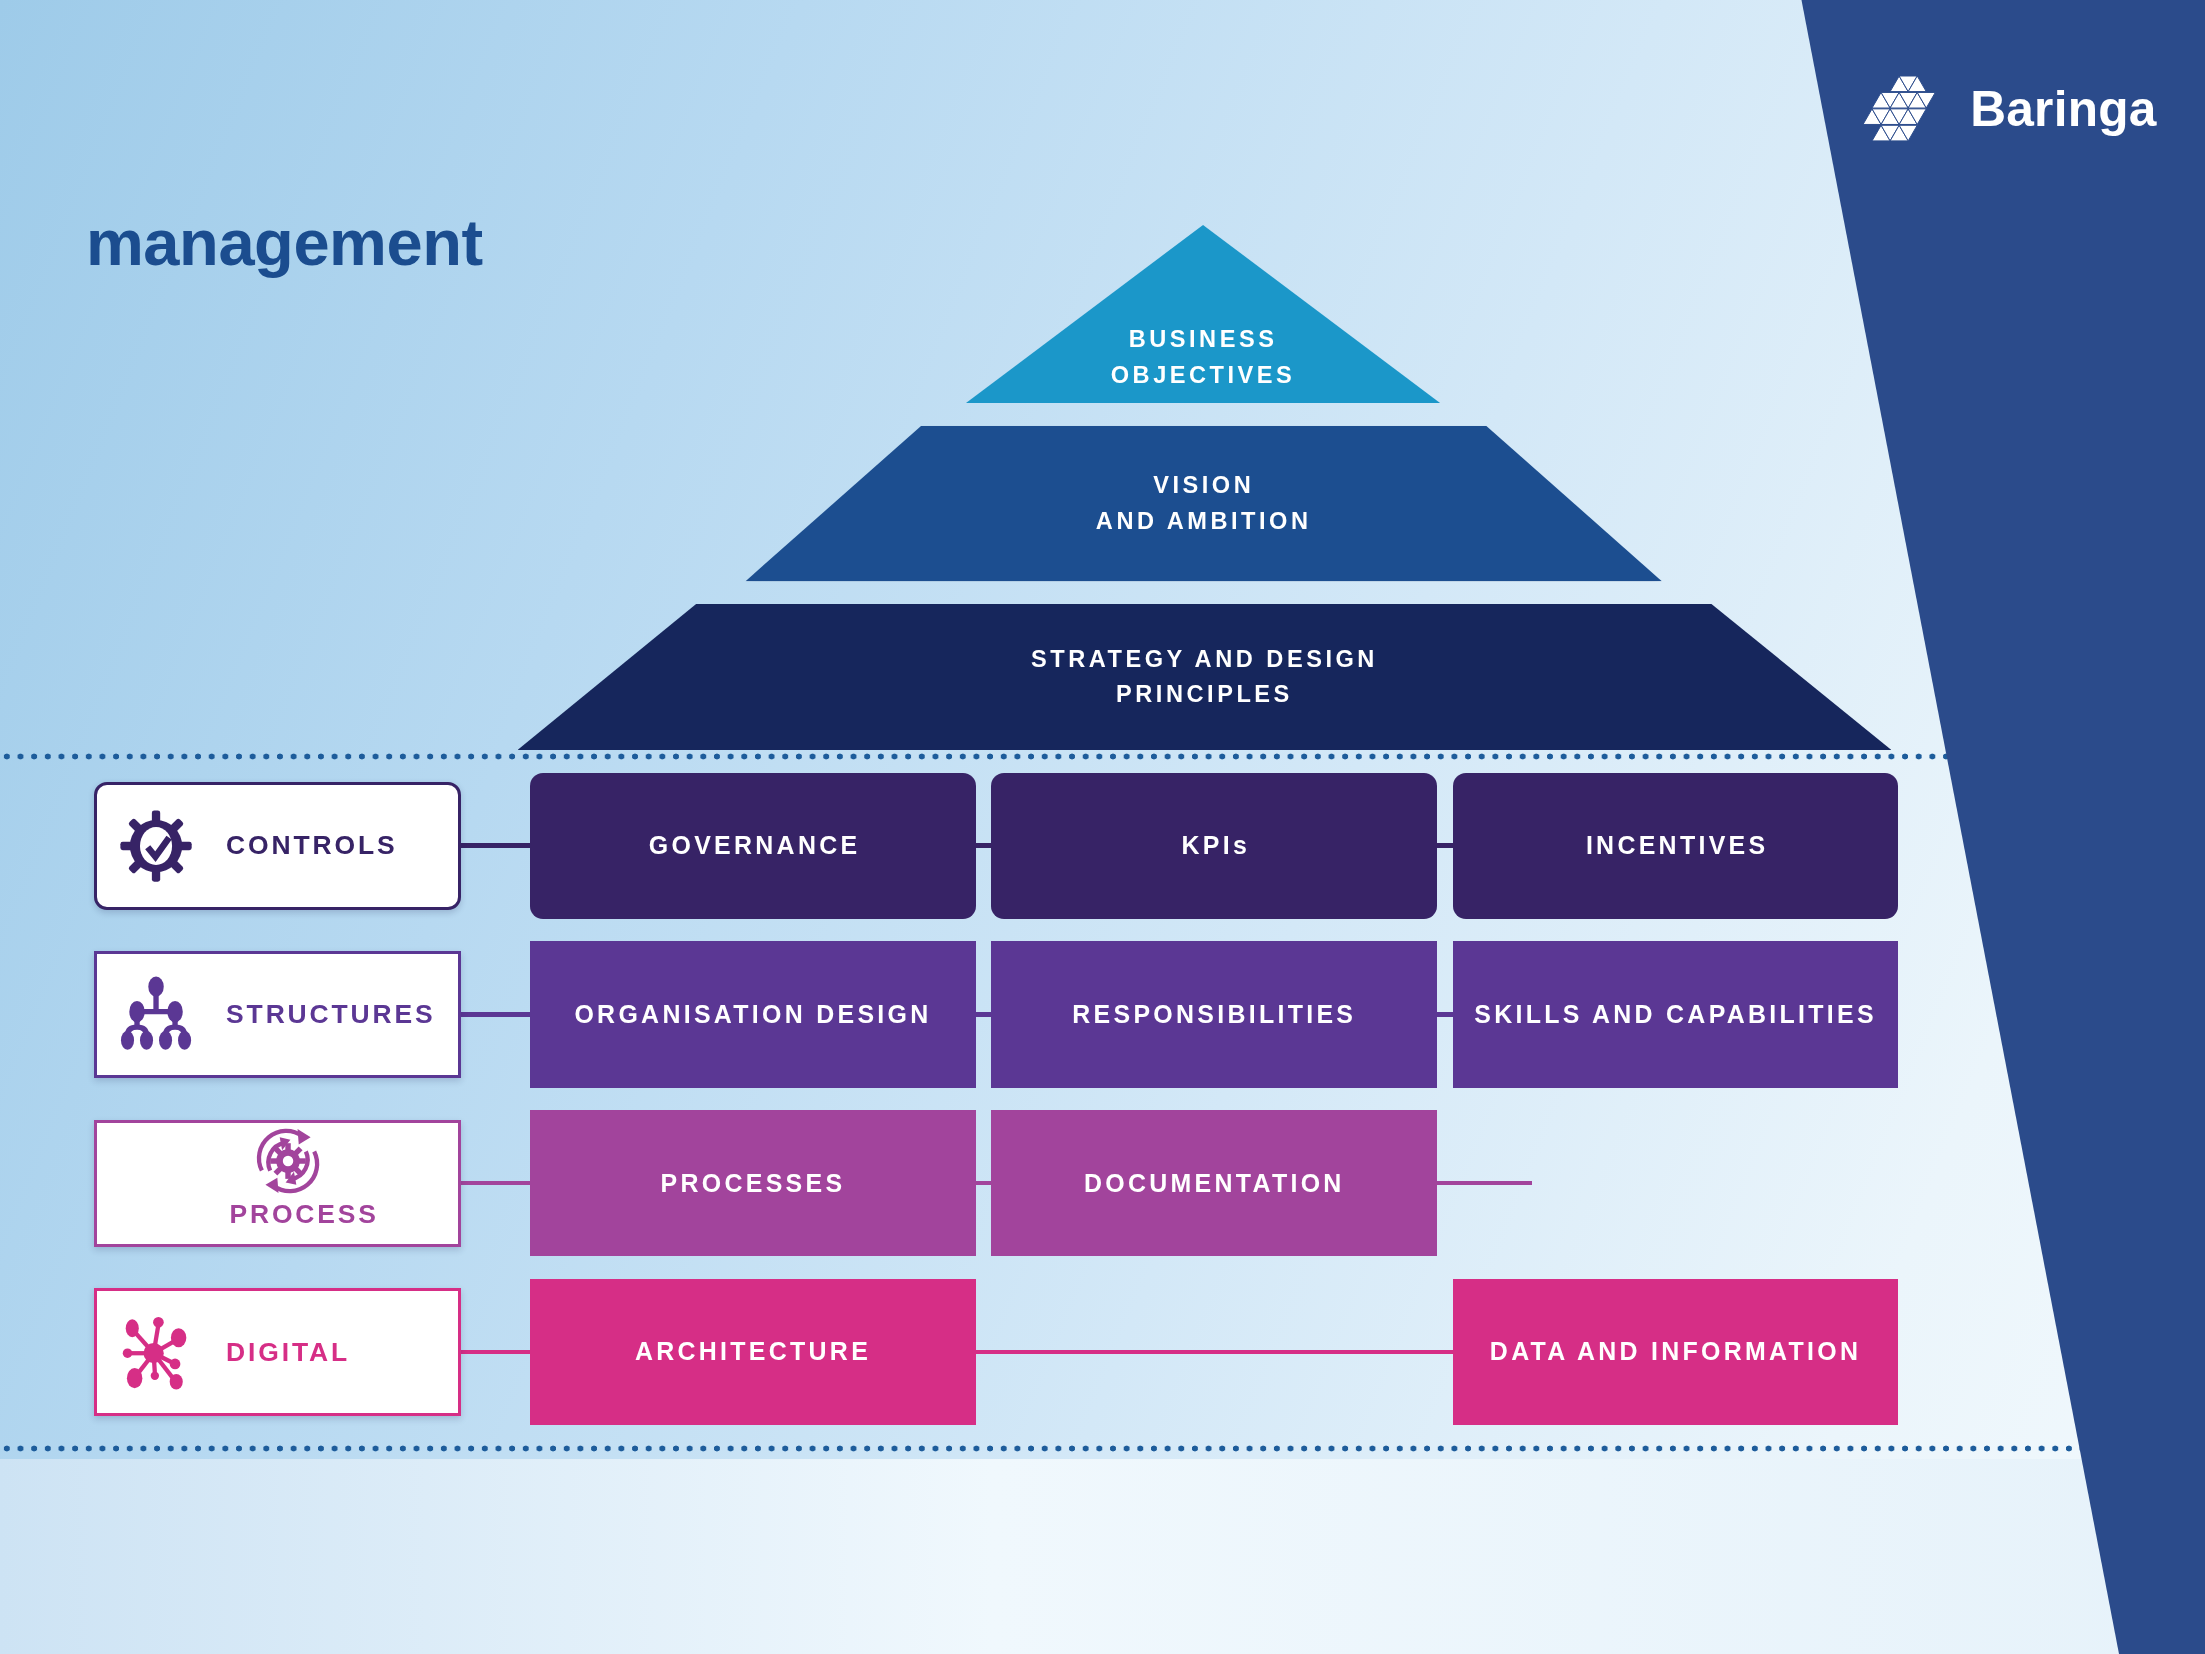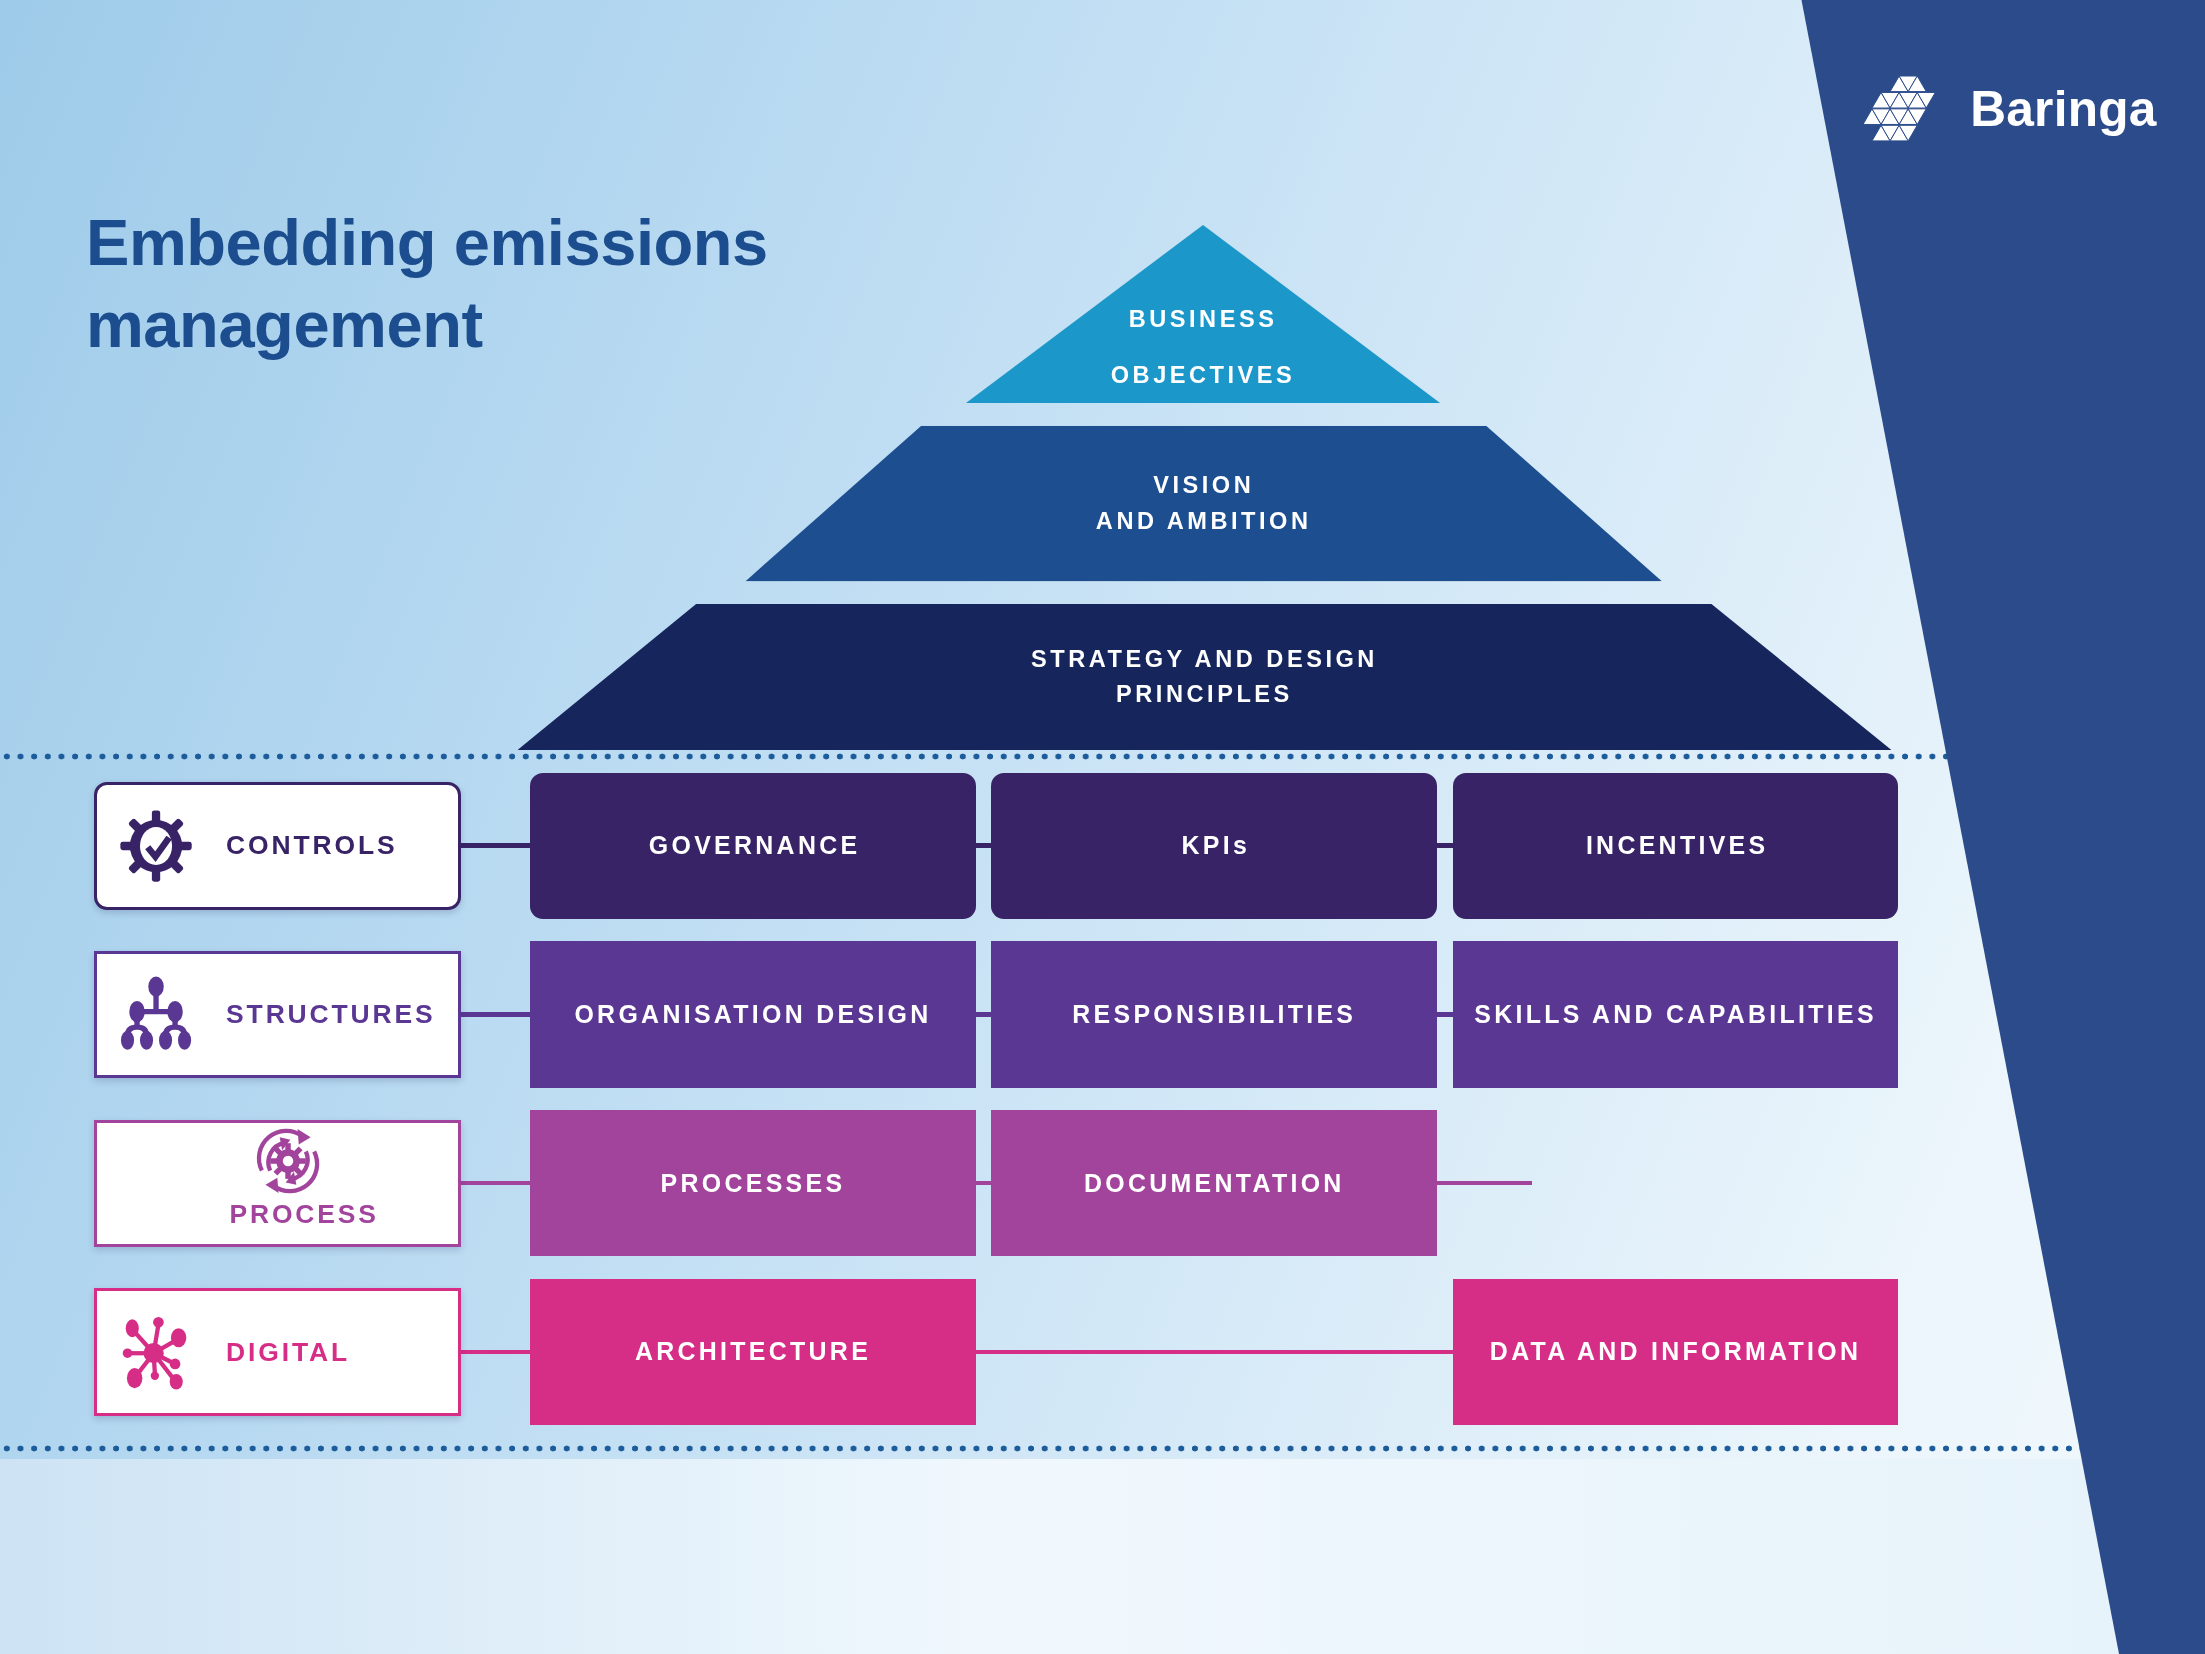--- a/index.html
+++ b/index.html
@@ -19,21 +19,21 @@
   .logo svg{width:4.1vw;height:2.98vw;display:block;}
   .logo-word{color:#ffffff;font-weight:700;font-size:2.25vw;letter-spacing:0.01vw;}
   
   .title{position:absolute;left:3.9%;top:12.2%;z-index:2;color:#1b4d8f;font-weight:700;
     font-size:2.95vw;line-height:1.27;letter-spacing:-0.02vw;}
   
   .pyr{position:absolute;z-index:2;display:flex;flex-direction:column;align-items:center;
     color:#fff;font-weight:700;font-size:1.07vw;letter-spacing:0.16vw;line-height:1.5;
     text-align:center;filter:drop-shadow(0 0.22vw 0.28vw rgba(20,40,90,.28));}
   .pyr-1{left:43.81%;top:13.6%;width:21.5%;height:10.77%;background:#1b97c9;
-    clip-path:polygon(50% 0,100% 100%,0 100%);justify-content:flex-end;padding-bottom:0.45vw;gap:20px;}
+    clip-path:polygon(50% 0,100% 100%,0 100%);justify-content:flex-end;padding-bottom:0.45vw;}
   .pyr-2{left:33.8%;top:25.74%;width:41.58%;height:9.41%;background:#1c4e90;
     clip-path:polygon(19.2% 0,80.8% 0,100% 100%,0 100%);justify-content:center;}
   .pyr-3{left:23.47%;top:36.51%;width:62.31%;height:8.84%;background:#16265c;
     clip-path:polygon(13% 0,86.9% 0,100% 100%,0 100%);justify-content:center;}
   
   .dotted{position:absolute;left:0;height:0.34vw;z-index:2;background-repeat:repeat-x;
     background-image:radial-gradient(circle closest-side,#1d5c9b 80%,rgba(0,0,0,0) 90%);
     background-size:0.62vw 0.34vw;}
   .dotted-top{top:45.55%;width:89.6%;}
   .dotted-bottom{top:87.35%;width:94.4%;}
@@ -59,21 +59,20 @@
   .kt3{top:calc(71.54% - 0.1vw);} .kt4{top:calc(81.75% - 0.1vw);}
 </style>
 </head>
 <body>
 
 <div class="stage">
 
   <div class="bottom-band"></div>
 
   <div class="title">
-    <div>Embedding emissions</div>
     <div>management</div>
   </div>
 
   <div>
     <div class="pyr pyr-1">
       <div>BUSINESS</div>
       <div>OBJECTIVES</div>
     </div>
     <div class="pyr pyr-2">
       <div>VISION</div>

